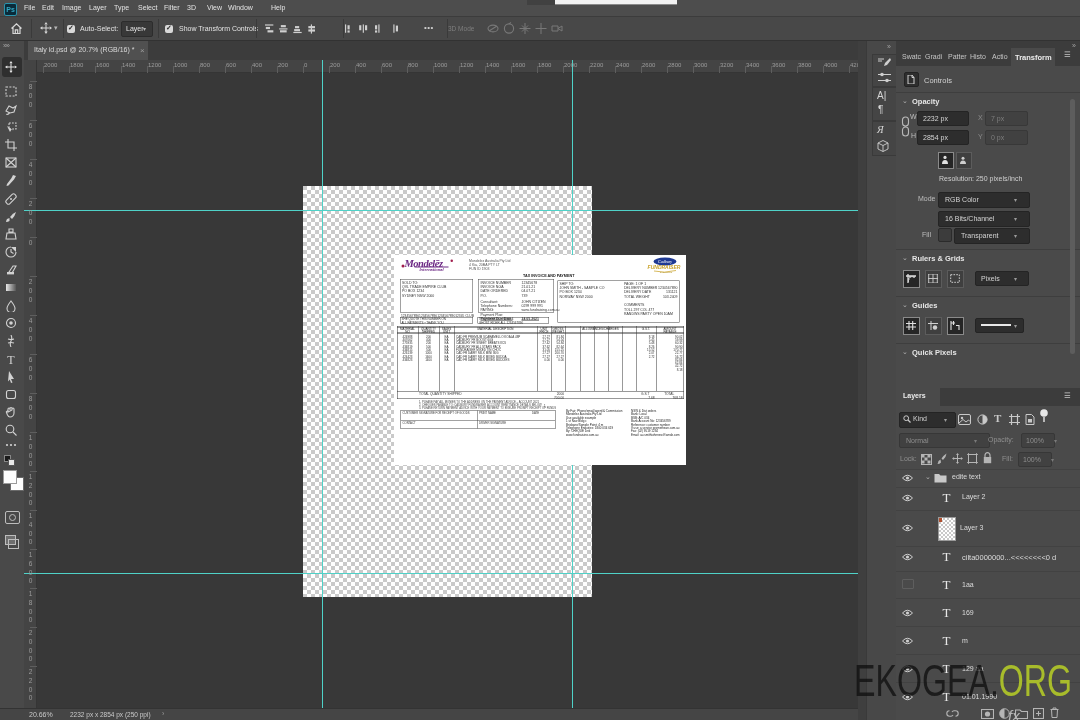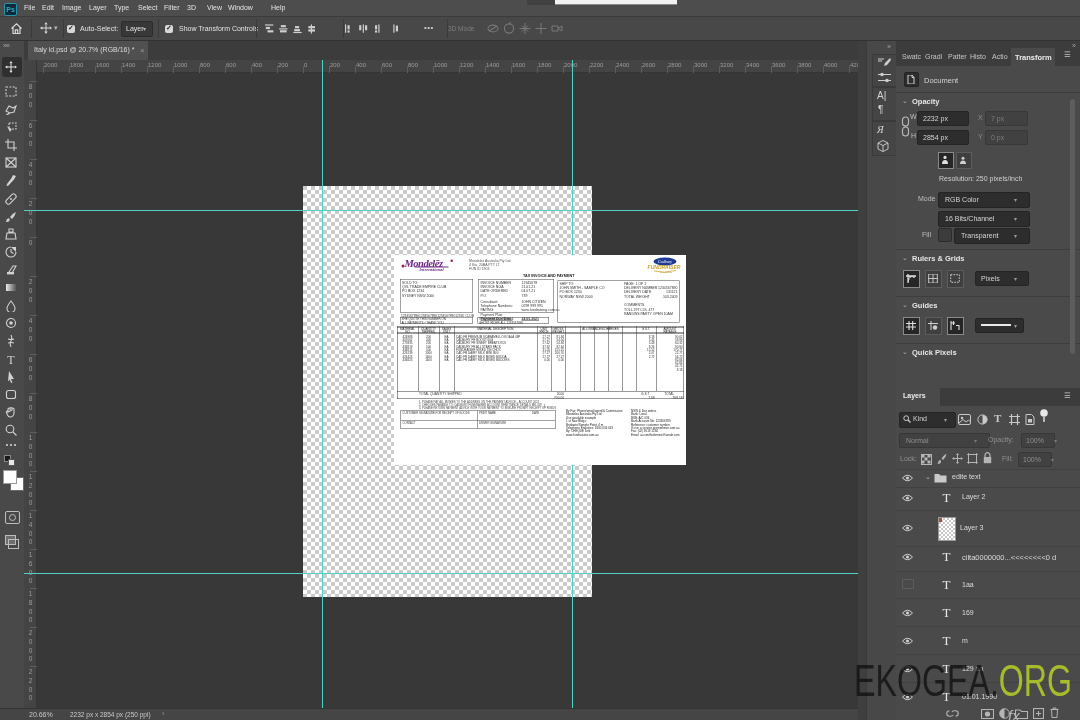--- a/index.html
+++ b/index.html
@@ -631,21 +631,21 @@
     <div class="a" style="left:74px;top:12px;color:#c6c6c6;font-size:7px;">Histo</div>
     <div class="a" style="left:96px;top:12px;color:#c6c6c6;font-size:7px;">Actio</div>
     <div class="a" style="left:119px;top:12px;color:#ececec;font-size:7.5px;font-weight:bold;">Transform</div>
     <div class="a" style="left:168px;top:9px;color:#c6c6c6;font-size:7.5px;">☰</div>
     <div class="a" style="left:176px;top:1px;color:#a2a2a2;font-size:7px;">»</div>
     <div class="a" style="left:8px;top:31px;width:13px;height:13px;background:#2e2e2e;border:1px solid #232323;border-radius:2px;"></div>
     <svg class="a" style="left:11px;top:34px;" width="8" height="9" viewBox="0 0 8 9">
         <path d="M1 0 H5 L7 2.5 V9 H1 Z" fill="none" stroke="#cfcfcf" stroke-width="1"></path>
         <path d="M5 0 V2.5 H7" fill="none" stroke="#cfcfcf" stroke-width="1"></path>
       </svg>
-    <div class="a" style="left:28px;top:35px;color:#d2d2d2;font-size:7.5px;">Document</div>
+    <div class="a" style="left:28px;top:35px;color:#d2d2d2;font-size:7.5px;">Controls</div>
     <div class="a" style="left:0;top:51px;width:184px;height:1px;background:#3e3e3e;"></div>
     <div class="a" style="left:6px;top:56px;color:#b5b5b5;font-size:7px;">⌄</div>
     <div class="a hdr" style="left:16px;top:56px;">Opacity</div>
     <svg class="a" style="left:5px;top:74px;" width="9" height="22" viewBox="0 0 9 22">
         <path d="M4.5 2 A3 3 0 0 1 7.5 5 V8 A3 3 0 0 1 1.5 8 V5 A3 3 0 0 1 4.5 2 Z M4.5 12 A3 3 0 0 1 7.5 15 V18 A3 3 0 0 1 1.5 18 V15 A3 3 0 0 1 4.5 12 Z" fill="none" stroke="#b8b8b8" stroke-width="1.1"></path>
       </svg>
     <div class="a lbl" style="left:14px;top:72px;">W</div>
     <div class="a ddk" style="left:21px;top:70px;width:45px;height:13px;font-size:7px;line-height:13px;padding-left:5px;">2232 px</div>
     <div class="a lbl" style="left:82px;top:73px;color:#8a8a8a;">X</div>
     <div class="a" style="left:89px;top:70px;width:36px;height:13px;background:#414141;border:1px solid #383838;border-radius:2px;color:#7d7d7d;font-size:7px;line-height:13px;padding-left:5px;">7 px</div>

